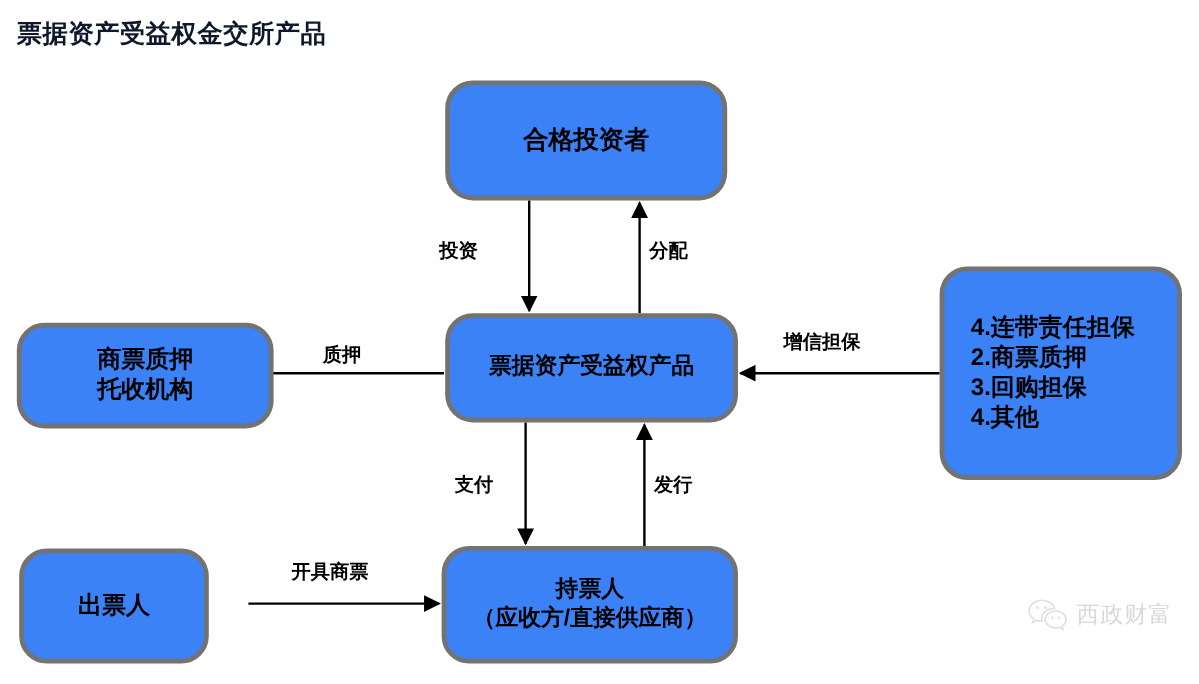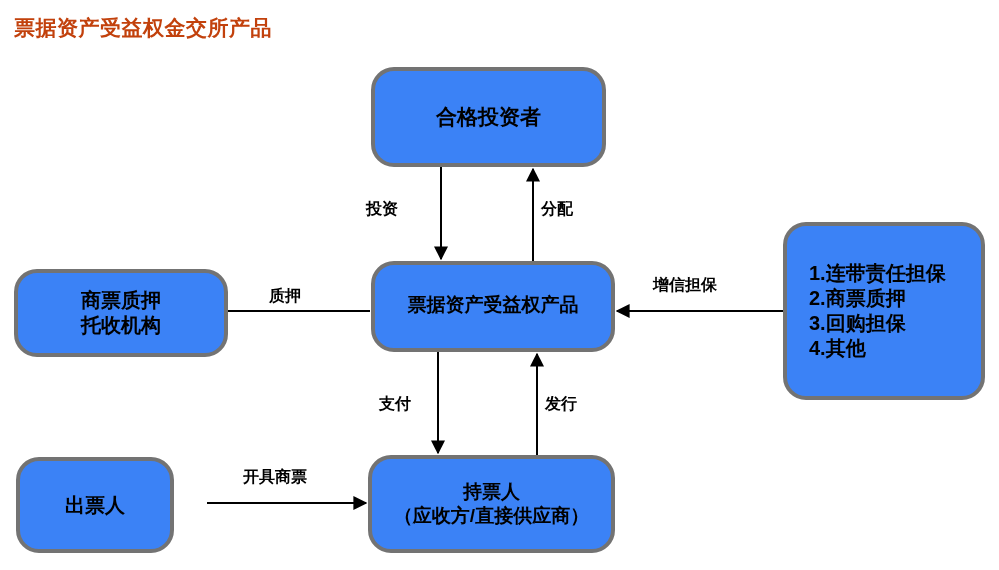--- a/index.html
+++ b/index.html
@@ -14,21 +14,21 @@
     background: #ffffff;
     overflow: hidden;
     font-family: "Liberation Sans", "DejaVu Sans", sans-serif;
   }
   .title {
     position: absolute;
     left: 14px;
     top: 14px;
     font-size: 21px;
     font-weight: bold;
-    color: #c2410c;
+    color: #0f172a;
     letter-spacing: 0.5px;
     white-space: nowrap;
   }
   .node {
     position: absolute;
     box-sizing: border-box;
     border: 4px solid #737373;
     border-radius: 23px;
     background: #3b82f6;
     display: flex;
@@ -141,21 +141,21 @@
 
   <div class="node" id="node-pledge">
     <span>
       <span class="line2">商票质押</span>
       <span class="line2">托收机构</span>
     </span>
   </div>
 
   <div class="node list" id="node-credit">
     <span>
-      <span class="line2">1.连带责任担保</span>
+      <span class="line2">4.连带责任担保</span>
       <span class="line2">2.商票质押</span>
       <span class="line2">3.回购担保</span>
       <span class="line2">4.其他</span>
     </span>
   </div>
 
   <div class="node" id="node-holder">
     <span>
       <span class="line2">持票人</span>
       <span class="line2">（应收方/直接供应商）</span>
@@ -175,14 +175,25 @@
   <div class="edge-label" style="left:269px; top:286px;">质押</div>
 
   <div class="edge-label" style="left:653px; top:275px;">增信担保</div>
 
   <div class="edge-label" style="left:379px; top:394px;">支付</div>
 
   <div class="edge-label" style="left:545px; top:394px;">发行</div>
 
   <div class="edge-label" style="left:243px; top:467px;">开具商票</div>
 
+  <div class="watermark">
+    <svg class="wechat-icon" width="34" height="28" viewBox="0 0 34 28" xmlns="http://www.w3.org/2000/svg">
+      <path d="M12.2 2.2C6.3 2.2 1.6 6.1 1.6 10.9c0 2.7 1.5 5.1 3.9 6.7l-1 3.1 3.6-1.8c1.2.3 2.4.5 3.7.5h.6c-.2-.6-.3-1.3-.3-2 0-4.6 4.5-8.3 10.1-8.3h.6C22.3 5.5 17.7 2.2 12.2 2.2z" fill="none" stroke="#c4c4c4" stroke-width="1.3"></path>
+      <circle cx="8.6" cy="8.4" r="1.15" fill="#c4c4c4"></circle>
+      <circle cx="15.2" cy="8.4" r="1.15" fill="#c4c4c4"></circle>
+      <path d="M32.4 18.2c0-3.9-3.9-7.1-8.7-7.1s-8.7 3.2-8.7 7.1 3.9 7.1 8.7 7.1c1.1 0 2.1-.2 3.1-.5l3 1.5-.8-2.6c2.1-1.3 3.4-3.3 3.4-5.5z" fill="none" stroke="#c4c4c4" stroke-width="1.3"></path>
+      <circle cx="21" cy="16.7" r="1" fill="#c4c4c4"></circle>
+      <circle cx="26.4" cy="16.7" r="1" fill="#c4c4c4"></circle>
+    </svg>
+    <span class="wm-text">西政财富</span>
+  </div>
 
 </div>
 
 </body></html>

